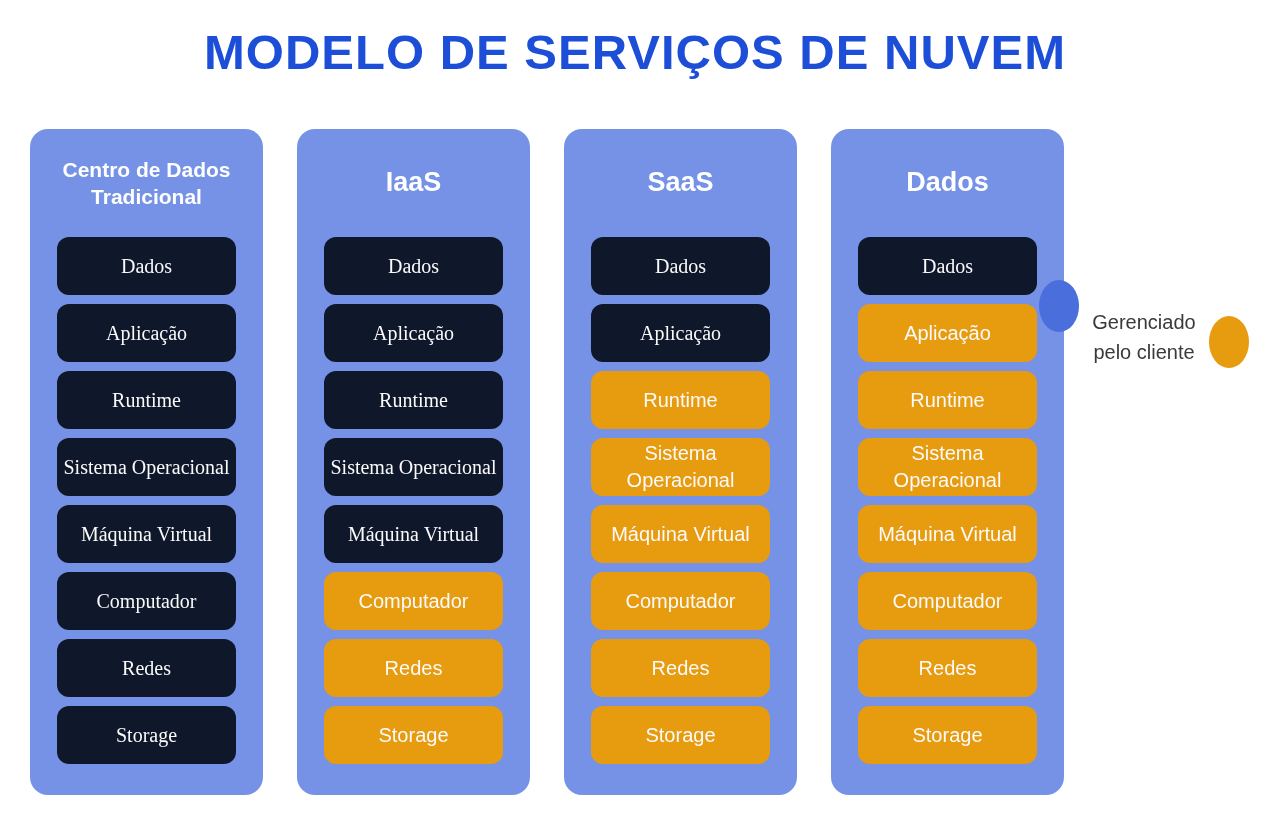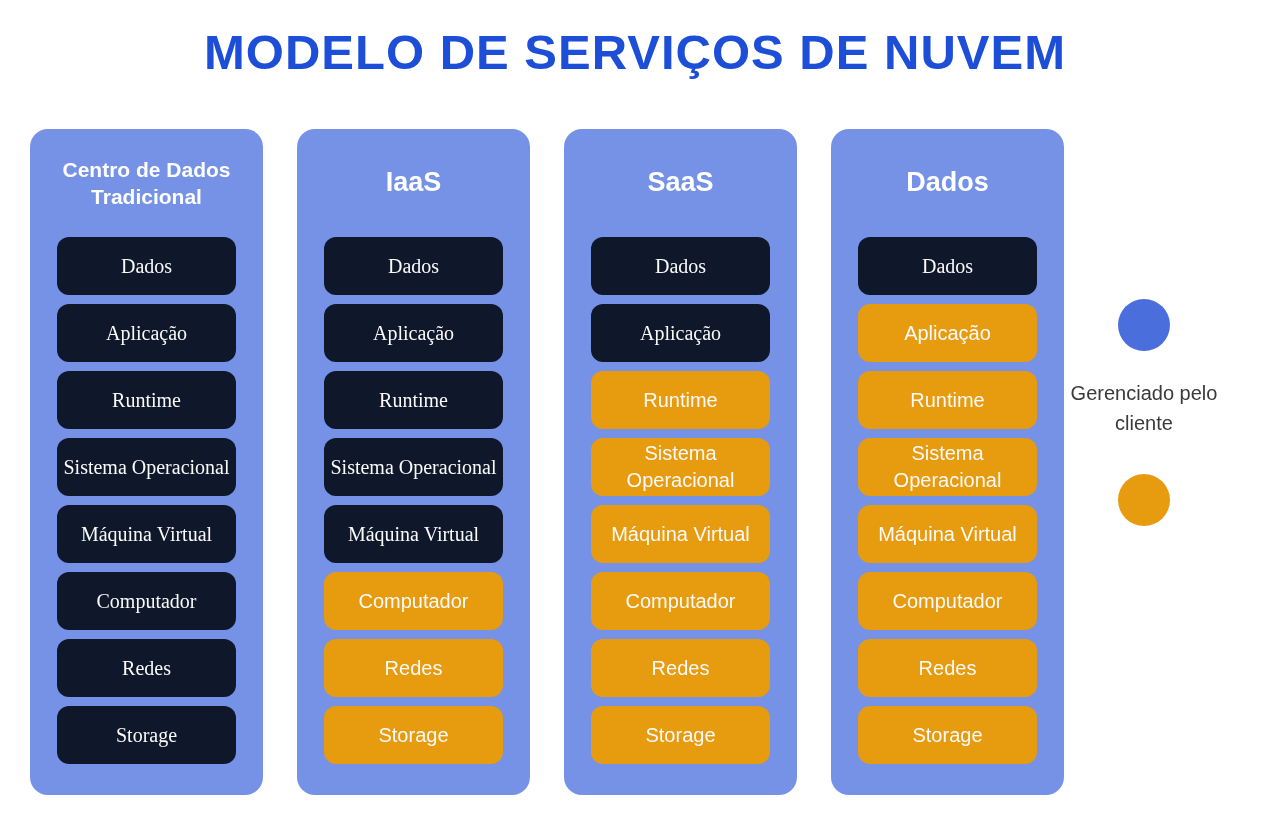--- a/index.html
+++ b/index.html
@@ -64,25 +64,25 @@
   }
   .layer-box.sm {
     font-size: 20px;
     line-height: 1.35;
   }
   .mg-client   { background: #0f172a; font-family: Liberation Serif, serif; }
   .mg-provider { background: #E79B0F; }
 
   .legend {
     position: absolute;
-    left: 1039px; top: 299px;
+    left: 1039px; top: 280px;
     width: 210px;
     display: flex;
-    flex-direction: column;
-    align-items: center;
+    flex-direction: row;
+    align-items: flex-start;
   }
   .legend-dot {
     width: 52px; height: 52px;
     border-radius: 50%;
   }
   .legend-dot.client   { background: #4A6EDB; }
   .legend-dot.provider { background: #E79B0F; }
   .legend-label {
     margin-top: 27px;
     width: 168px;

